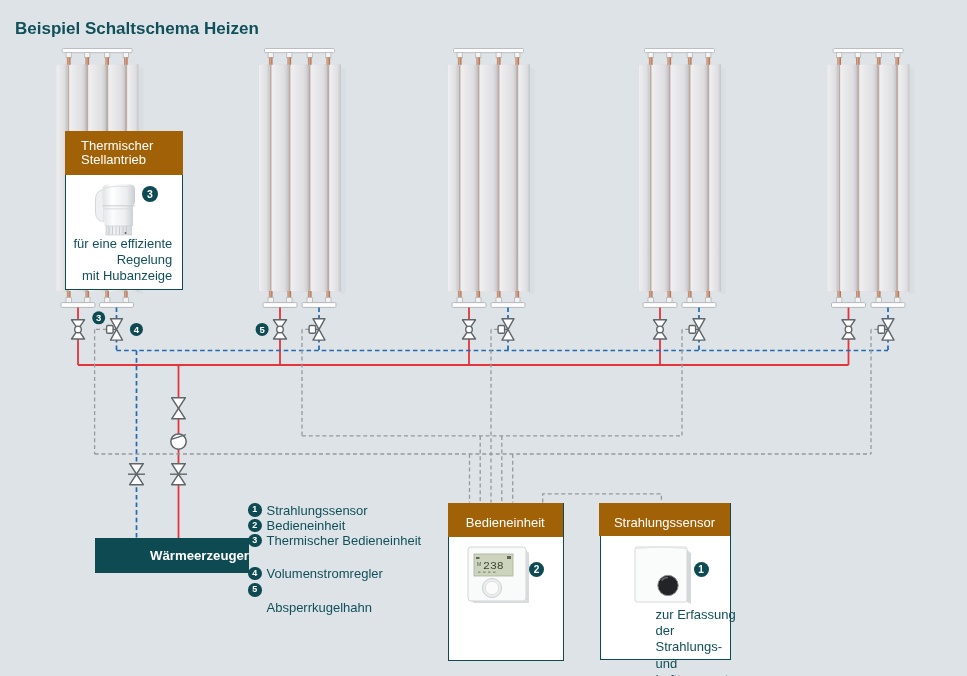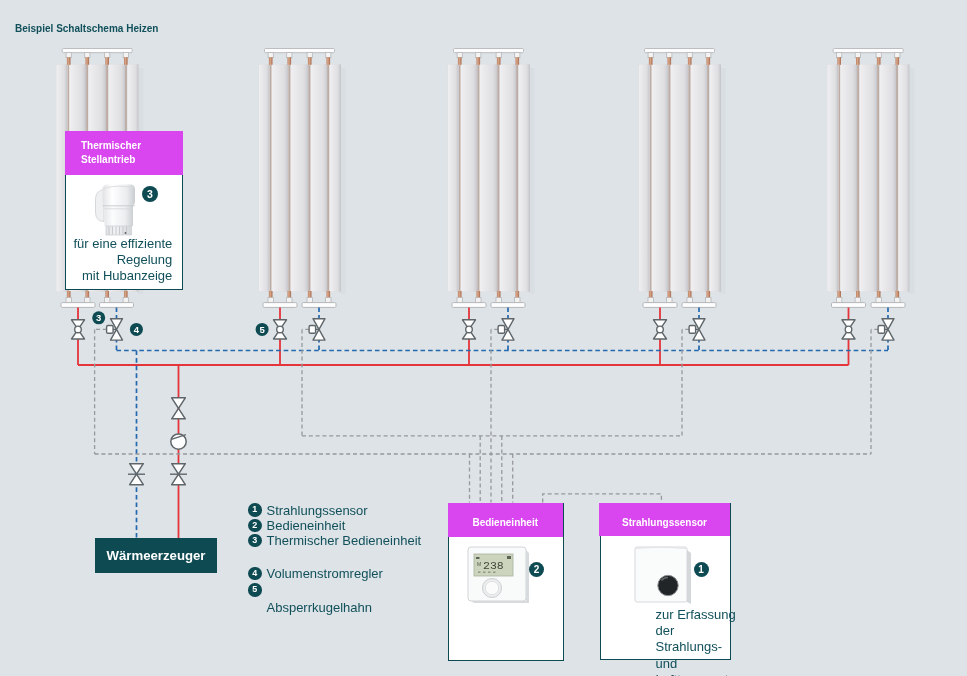--- a/index.html
+++ b/index.html
@@ -1,21 +1,21 @@
 <!DOCTYPE html>
 <html><head><meta charset="utf-8"><title>Schaltschema</title>
 <style>
 html,body{margin:0;padding:0;}
 body{width:967px;height:676px;position:relative;background:#dde3e7;overflow:hidden;
  font-family:"Liberation Sans",sans-serif;transform:translateZ(0);}
 .abs{position:absolute;}
 .badge{position:absolute;border-radius:50%;background:#0e4a52;color:#fff;font-weight:bold;
  text-align:center;}
 .callout{position:absolute;background:#fff;border:1.5px solid #0e4a52;box-sizing:border-box;}
-.chead{background:#d946ef;color:#fff;font-weight:bold;font-size:10px;}
+.chead{background:#a16207;color:#fff;font-weight:normal;font-size:13px;}
 .ctext{position:absolute;color:#11505a;font-size:13px;line-height:16.2px;}
 </style></head>
 <body>
 <svg width="967" height="676" viewBox="0 0 967 676" style="position:absolute;left:0;top:0">
     <defs>
       <linearGradient id="pan" x1="0" y1="0" x2="1" y2="0">
         <stop offset="0" stop-color="#f0f0f2"></stop>
         <stop offset="0.35" stop-color="#e8e7ea"></stop>
         <stop offset="0.75" stop-color="#dfdee1"></stop>
         <stop offset="0.93" stop-color="#cfcfd3"></stop>
@@ -268,21 +268,21 @@
     <circle cx="178.5" cy="441.6" r="7.7" fill="#fff" stroke="#5f666a" stroke-width="1.5"></circle>
     <path d="M 171.4 439.4 L 185.9 434.6" stroke="#5f666a" stroke-width="1.4"></path>
     <circle cx="98.7" cy="317.8" r="6.5" fill="#0e4a52"></circle>
     <text x="98.7" y="321.2" font-family="Liberation Sans, sans-serif" font-size="9.5" font-weight="bold" fill="#fff" text-anchor="middle">3</text>
     <circle cx="136.4" cy="329.4" r="6.5" fill="#0e4a52"></circle>
     <text x="136.4" y="332.8" font-family="Liberation Sans, sans-serif" font-size="9.5" font-weight="bold" fill="#fff" text-anchor="middle">4</text>
     <circle cx="262.1" cy="329.4" r="6.5" fill="#0e4a52"></circle>
     <text x="262.1" y="332.8" font-family="Liberation Sans, sans-serif" font-size="9.5" font-weight="bold" fill="#fff" text-anchor="middle">5</text>
   </svg>
 
-<div class="abs" style="left:15px;top:21.9px;font-size:10px;line-height:14px;font-weight:bold;color:#11505a;">Beispiel Schaltschema Heizen</div>
+<div class="abs" style="left:15px;top:21.9px;font-size:17px;line-height:14px;font-weight:bold;color:#11505a;">Beispiel Schaltschema Heizen</div>
 
 <div class="callout" style="left:65px;top:131px;width:118px;height:159px;">
  <div class="chead" style="position:absolute;left:-1.5px;top:-1.5px;width:118px;height:44px;box-sizing:border-box;padding:8.5px 0 0 16.5px;line-height:13.8px;">Thermischer<br>Stellantrieb</div>
  <div style="position:absolute;left:0;top:41.5px;width:118px;height:115px;">
       <svg width="118" height="115" viewBox="0 0 118 115" style="position:absolute;left:0;top:0">
         <defs>
           <linearGradient id="na" x1="0" y1="0" x2="1" y2="0">
             <stop offset="0" stop-color="#e6e8ea"></stop>
             <stop offset="0.28" stop-color="#fbfcfc"></stop>
             <stop offset="0.72" stop-color="#eceef0"></stop>
@@ -339,21 +339,21 @@
  <div style="position:relative;height:16.4px;">
       <span class="badge" style="left:0;top:1px;width:13.5px;height:13.5px;line-height:13.5px;font-size:9px;">4</span>
       <span style="position:absolute;left:18.5px;top:0.5px;">Volumenstromregler</span>
     </div>
  <div style="position:relative;height:15.4px;">
       <span class="badge" style="left:0;top:1px;width:13.5px;height:13.5px;line-height:13.5px;font-size:9px;">5</span>
       <span style="position:absolute;left:18.5px;top:18px;">Absperrkugelhahn</span>
     </div>
 </div>
 
-<div class="abs" style="left:95px;top:538px;width:122px;height:35px;background:#0e4a52;color:#fff;font-weight:bold;font-size:13.2px;text-align:center;line-height:35.5px;">Wärmeerzeuger</div>
+<div class="abs" style="left:95px;top:538px;width:122px;height:35px;background:#0e4a52;color:#fff;font-weight:bold;font-size:13.2px;text-align:right;line-height:35.5px;padding-left:32px;">Wärmeerzeuger</div>
 
 <div class="callout" style="left:448px;top:503px;width:115.5px;height:157.5px;">
  <div class="chead" style="position:absolute;left:-1.5px;top:-1.5px;width:115.5px;height:34.5px;box-sizing:border-box;text-align:center;line-height:40px;">Bedieneinheit</div>
  <div style="position:absolute;left:0;top:33px;width:112px;height:104px;">
       <svg width="115" height="122" viewBox="0 0 115 122" style="position:absolute;left:0;top:0">
         <rect x="19" y="10" width="58" height="54" rx="3" fill="#f9fafa" stroke="#cdd0d3" stroke-width="0.9"></rect>
         <path d="M 77 13 L 80 16 L 80 66 L 77 64 Z M 22 64 L 77 64 L 80 66 L 25 66 Z" fill="#d8dbde"></path>
         <rect x="25" y="17" width="39" height="22" fill="#ccd4bd" stroke="#a9b19e" stroke-width="0.8"></rect>
         <text x="28" y="29" font-family="Liberation Sans, sans-serif" font-size="5" fill="#4c5547">M</text>
         <text x="34" y="32" font-family="Liberation Mono, monospace" font-size="11.5" fill="#3c4536">238</text>

